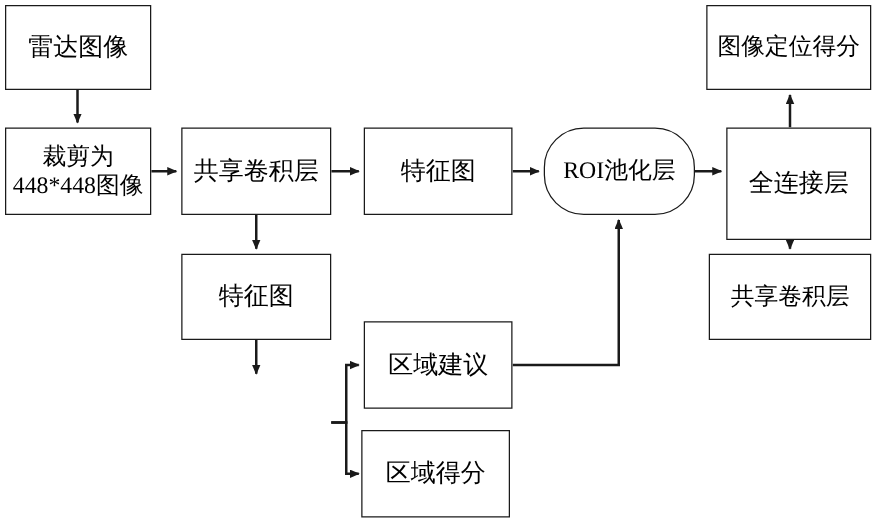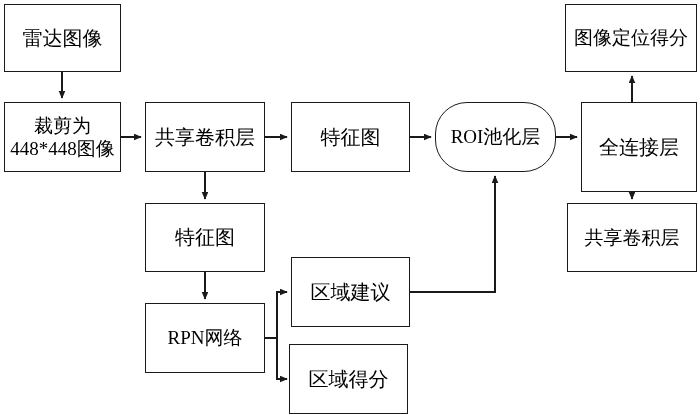--- a/index.html
+++ b/index.html
@@ -143,23 +143,20 @@
   </div>
 
   <div class="node-box compact" style="left:567px; top:203px; width:130px; height:69px;">
     <span class="node-label">共享卷积层</span>
   </div>
 
   <div class="node-box" style="left:145px; top:203px; width:120px; height:69px;">
     <span class="node-label">特征图</span>
   </div>
 
-  <div class="node-box compact" style="left:145px; top:303px; width:120px; height:70px;">
-    <span class="node-label">RPN网络</span>
-  </div>
 
   <div class="node-box" style="left:291px; top:257px; width:119px; height:70px;">
     <span class="node-label">区域建议</span>
   </div>
 
   <div class="node-box" style="left:289px; top:344px; width:119px; height:70px;">
     <span class="node-label">区域得分</span>
   </div>
 
 </div>

